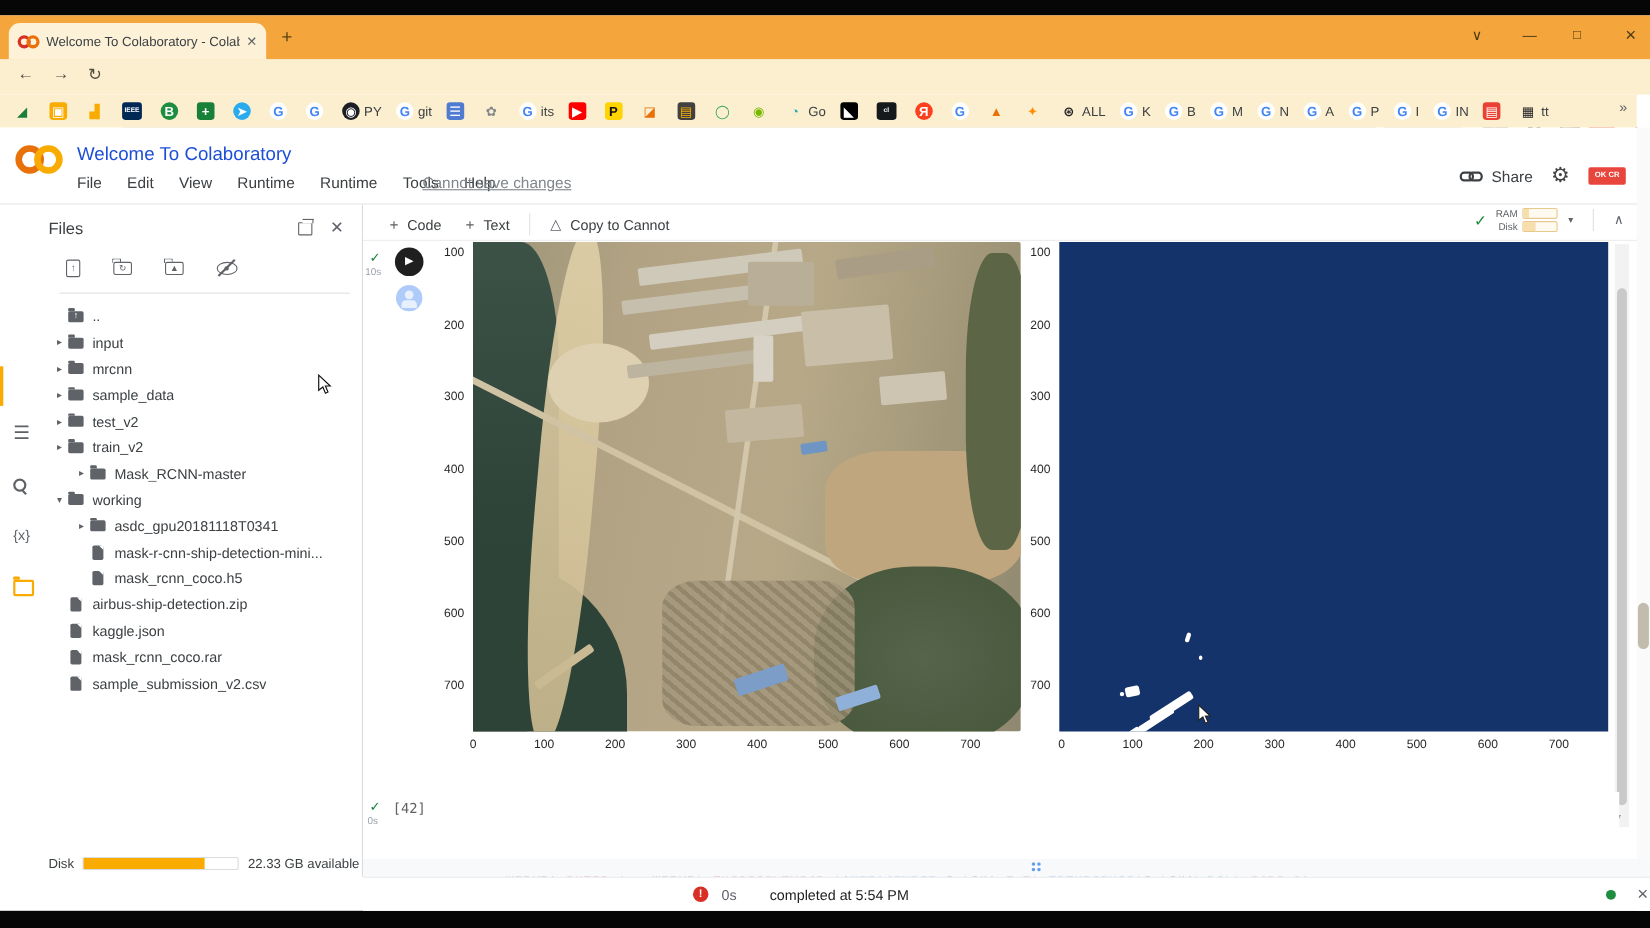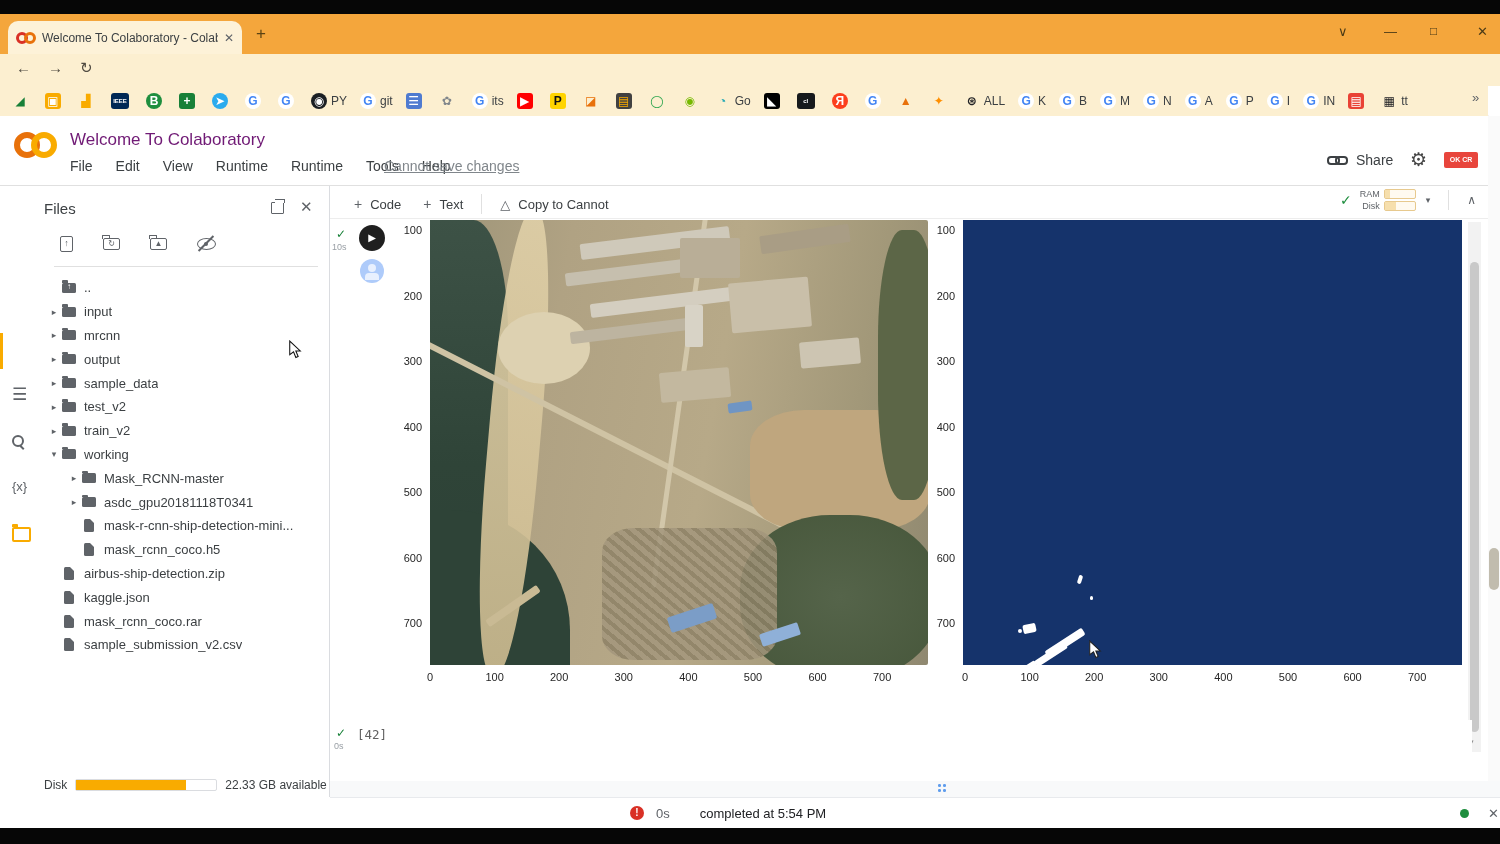--- a/index.html
+++ b/index.html
@@ -48,21 +48,21 @@
     text-align:center;font-weight:bold;}
   .fav.rd{border-radius:50%;}
   .fav.sm{font-size:6px;letter-spacing:0;padding:0 1px;}
   .bm-after{font-size:12px;color:#3c4043;}
   .bm-overflow{position:absolute;left:1472px;top:90px;font-size:13px;color:#5f6368;}
   
   .chead{position:absolute;left:0;top:116px;width:1500px;height:70px;background:#fff;border-bottom:1px solid #e0e0e0;box-sizing:border-box;}
   .clogo{position:absolute;left:14px;top:16px;display:flex;}
   .clogo i{display:inline-block;width:14px;height:14px;border:6px solid #e8710a;border-radius:50%;}
   .clogo i+i{margin-left:-9px;border-color:#f9ab00;}
-  .ctitle{position:absolute;left:70px;top:14px;font-size:17px;color:#701a75;}
+  .ctitle{position:absolute;left:70px;top:14px;font-size:17px;color:#1d4ed8;}
   .cmenus{position:absolute;left:70px;top:42px;display:flex;gap:23px;font-size:14px;color:#3c4043;}
   .save-status{position:absolute;left:384px;top:42px;font-size:14px;color:#80868b;text-decoration:underline;}
   .share{position:absolute;left:1327px;top:36px;display:flex;align-items:center;gap:8px;font-size:14px;color:#3c4043;}
   .linkic{display:inline-flex;}
   .linkic i{display:inline-block;width:9px;height:5px;border:2.2px solid #3c4043;border-radius:4px;}
   .linkic i+i{margin-left:-5px;}
   .gear{position:absolute;left:1410px;top:32px;font-size:19px;color:#444;}
   .chip-h{position:absolute;left:1444px;top:36px;width:34px;height:16px;line-height:16px;font-size:7px;}
   
   .rail{position:absolute;left:0;top:186px;width:42px;height:611px;background:#fff;}
@@ -502,60 +502,54 @@
           <span class="tlabel">input</span>
         </div>
 
         <div class="trow t-folder i0 a-r">
           <span class="arr"></span>
           <span class="fold-ic"></span>
 
           <span class="tlabel">mrcnn</span>
         </div>
 
+
         <div class="trow t-folder i0 a-r">
           <span class="arr"></span>
           <span class="fold-ic"></span>
 
-          <span class="tlabel">output</span>
+          <span class="tlabel">sample_data</span>
         </div>
 
         <div class="trow t-folder i0 a-r">
           <span class="arr"></span>
           <span class="fold-ic"></span>
 
-          <span class="tlabel">sample_data</span>
+          <span class="tlabel">test_v2</span>
         </div>
 
         <div class="trow t-folder i0 a-r">
           <span class="arr"></span>
           <span class="fold-ic"></span>
 
-          <span class="tlabel">test_v2</span>
-        </div>
-
-        <div class="trow t-folder i0 a-r">
-          <span class="arr"></span>
-          <span class="fold-ic"></span>
-
           <span class="tlabel">train_v2</span>
         </div>
 
+        <div class="trow t-folder i1 a-r">
+          <span class="arr"></span>
+          <span class="fold-ic"></span>
+
+          <span class="tlabel">Mask_RCNN-master</span>
+        </div>
+
         <div class="trow t-folder i0 a-d">
           <span class="arr"></span>
           <span class="fold-ic"></span>
 
           <span class="tlabel">working</span>
-        </div>
-
-        <div class="trow t-folder i1 a-r">
-          <span class="arr"></span>
-          <span class="fold-ic"></span>
-
-          <span class="tlabel">Mask_RCNN-master</span>
         </div>
 
         <div class="trow t-folder i1 a-r">
           <span class="arr"></span>
           <span class="fold-ic"></span>
 
           <span class="tlabel">asdc_gpu20181118T0341</span>
         </div>
 
         <div class="trow t-file i1 a-n">

